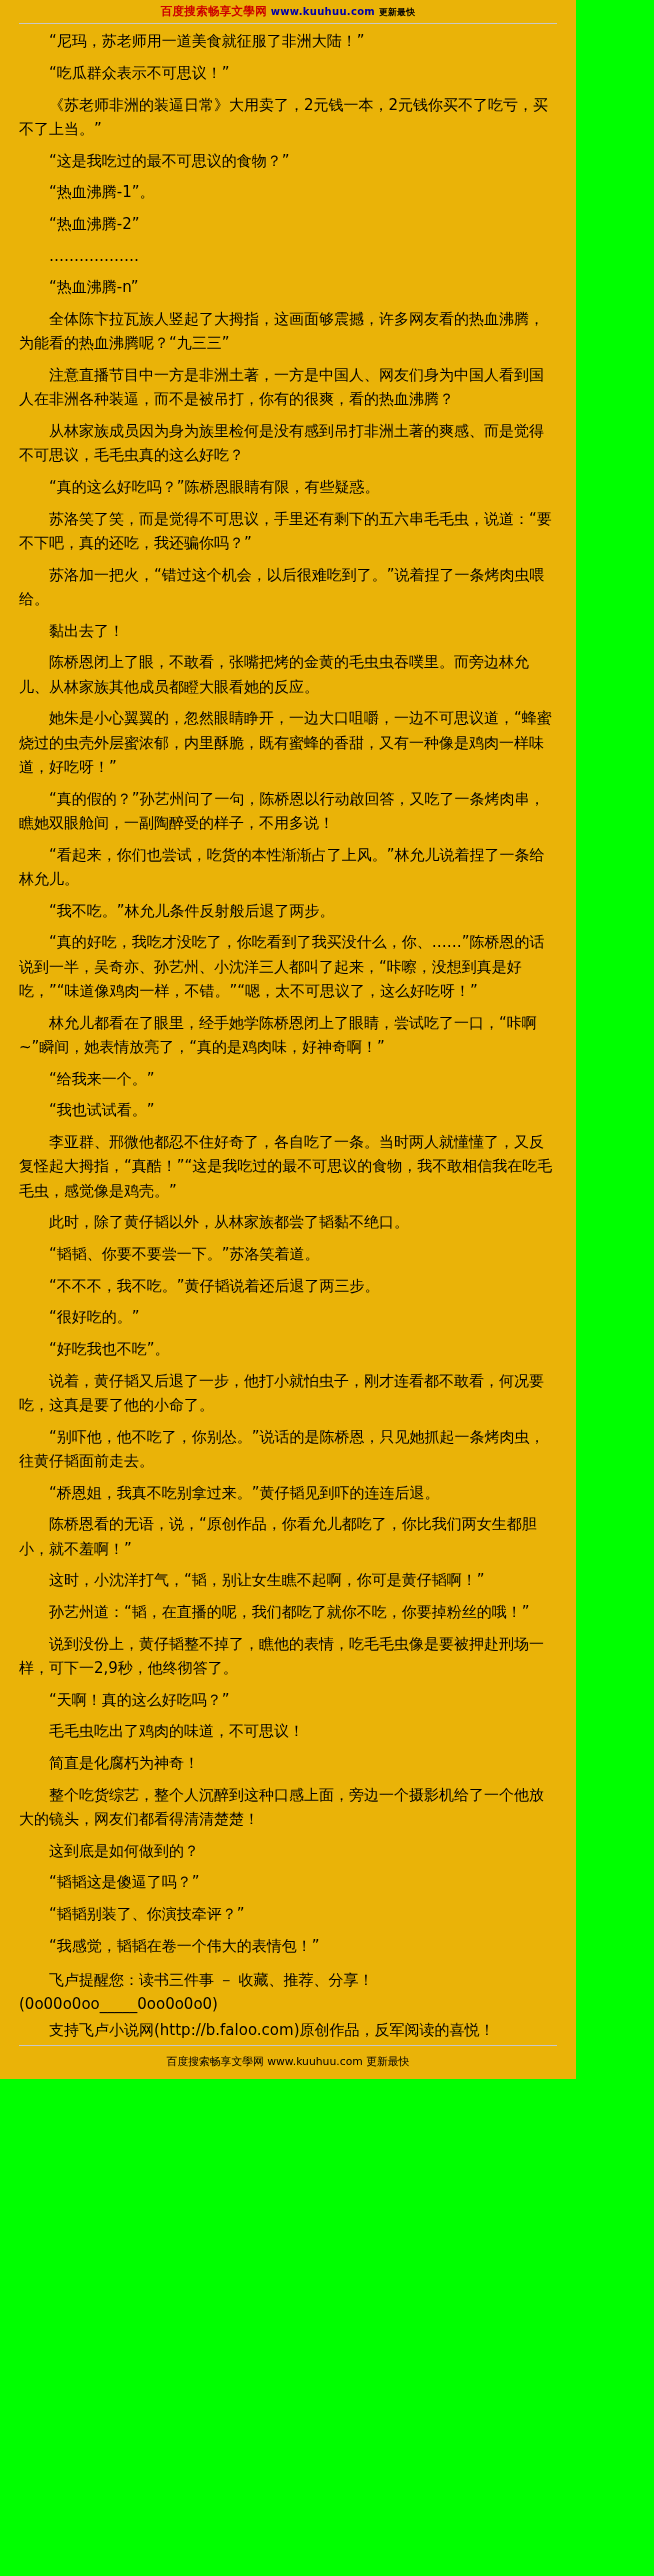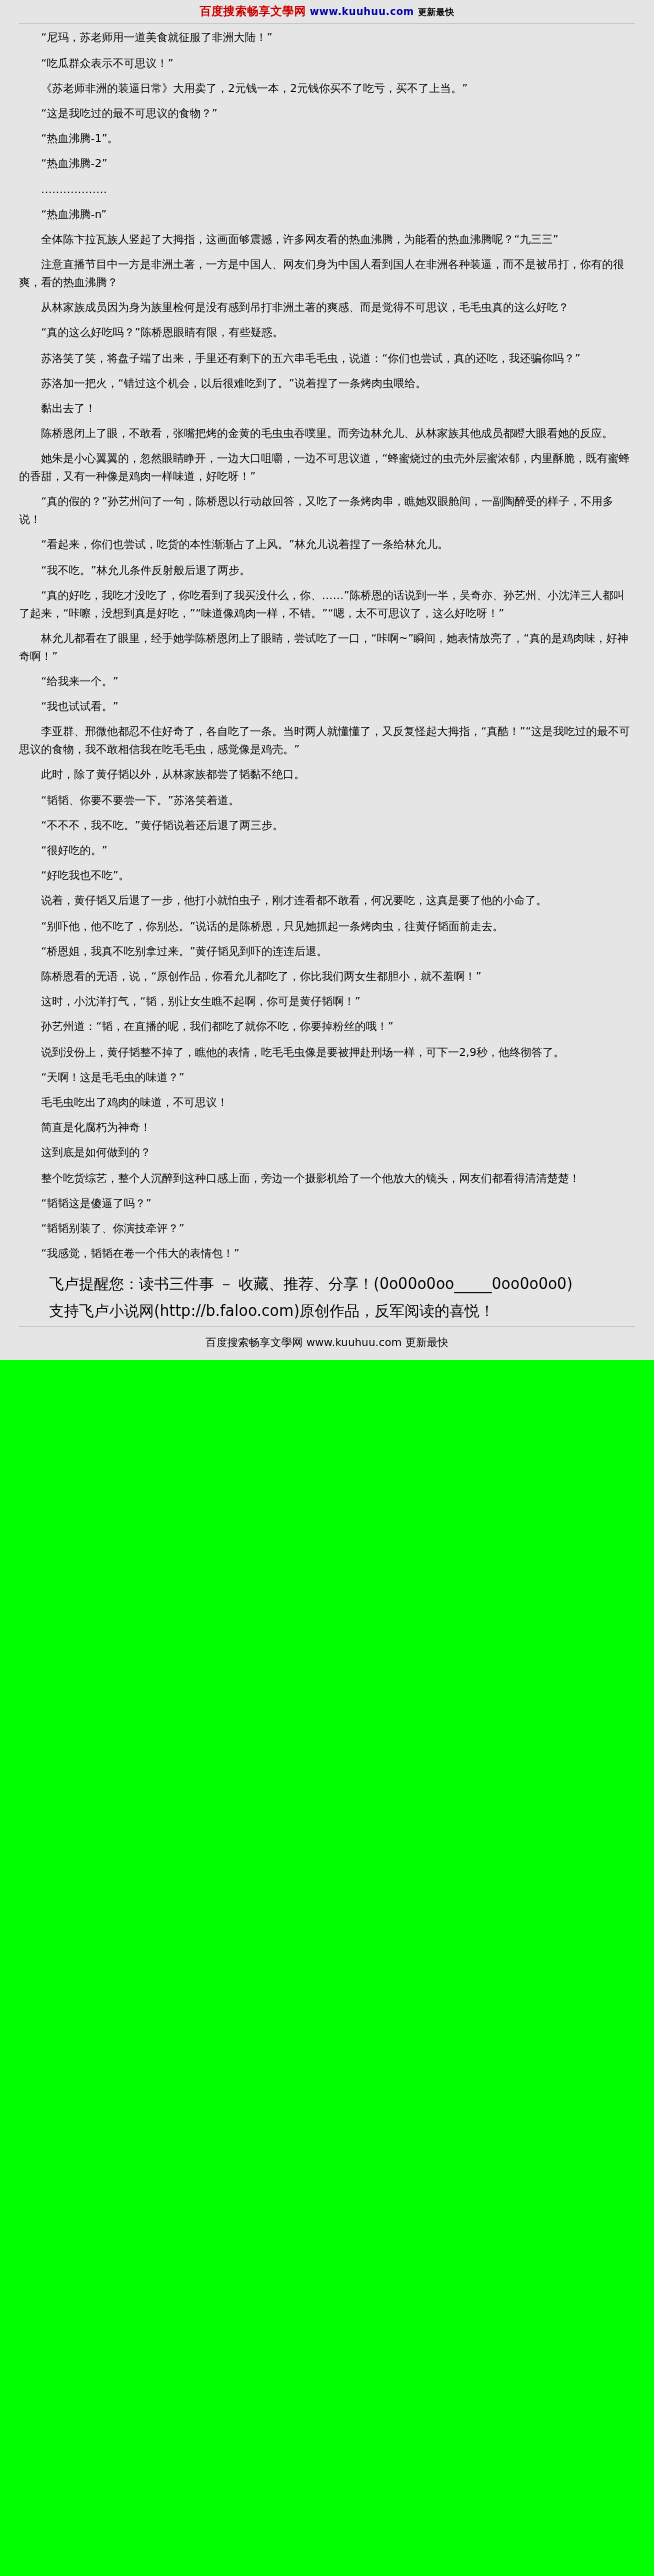--- a/index.html
+++ b/index.html
@@ -6,24 +6,24 @@
     margin: 0;
     padding: 0;
     background: #00ff00;
   }
   body {
     width: 654px;
     font-family: "DejaVu Sans", "Liberation Sans", sans-serif;
     color: #000000;
   }
   .page {
-    width: 654px;
+    width: 576px;
     box-sizing: border-box;
     padding: 0 19px 6.7px 19px;
-    background: #e5e5e5;
+    background: #eab308;
   }
   .banner {
     text-align: center;
     padding: 4px 0 1.3px 0;
     font-size: 10px;
     font-weight: bold;
     letter-spacing: 0.3px;
     white-space: nowrap;
   }
   .banner .red {
@@ -40,21 +40,21 @@
     color: #000000;
     font-size: 8.8px;
   }
   .hr {
     border: 0;
     border-top: 0.7px solid #c8c8c8;
     margin: 2.7px 0 5.4px 0;
   }
   p.para {
     margin: 0 0 7.4px 0;
-    font-size: 11px;
+    font-size: 15px;
     line-height: 1.62;
     text-indent: 2em;
     color: #000;
     word-break: break-all;
   }
   .footer {
     margin-top: 9.4px;
     font-size: 15px;
     line-height: 1.6;
   }
@@ -89,21 +89,21 @@
     <p class="para">《苏老师非洲的装逼日常》大用卖了，2元钱一本，2元钱你买不了吃亏，买不了上当。”</p>
     <p class="para">“这是我吃过的最不可思议的食物？”</p>
     <p class="para">“热血沸腾-1”。</p>
     <p class="para">“热血沸腾-2”</p>
     <p class="para">………………</p>
     <p class="para">“热血沸腾-n”</p>
     <p class="para">全体陈卞拉瓦族人竖起了大拇指，这画面够震撼，许多网友看的热血沸腾，为能看的热血沸腾呢？“九三三”</p>
     <p class="para">注意直播节目中一方是非洲土著，一方是中国人、网友们身为中国人看到国人在非洲各种装逼，而不是被吊打，你有的很爽，看的热血沸腾？</p>
     <p class="para">从林家族成员因为身为族里检何是没有感到吊打非洲土著的爽感、而是觉得不可思议，毛毛虫真的这么好吃？</p>
     <p class="para">“真的这么好吃吗？”陈桥恩眼睛有限，有些疑惑。</p>
-    <p class="para">苏洛笑了笑，将盘子端了出来，手里还有剩下的五六串毛毛虫，说道：“你们也尝试，真的还吃，我还骗你吗？”</p>
+    <p class="para">苏洛笑了笑，而是觉得不可思议，手里还有剩下的五六串毛毛虫，说道：“要不下吧，真的还吃，我还骗你吗？”</p>
     <p class="para">苏洛加一把火，“错过这个机会，以后很难吃到了。”说着捏了一条烤肉虫喂给。</p>
     <p class="para">黏出去了！</p>
     <p class="para">陈桥恩闭上了眼，不敢看，张嘴把烤的金黄的毛虫虫吞噗里。而旁边林允儿、从林家族其他成员都瞪大眼看她的反应。</p>
     <p class="para">她朱是小心翼翼的，忽然眼睛睁开，一边大口咀嚼，一边不可思议道，“蜂蜜烧过的虫壳外层蜜浓郁，内里酥脆，既有蜜蜂的香甜，又有一种像是鸡肉一样味道，好吃呀！”</p>
     <p class="para">“真的假的？”孙艺州问了一句，陈桥恩以行动啟回答，又吃了一条烤肉串，瞧她双眼舱间，一副陶醉受的样子，不用多说！</p>
     <p class="para">“看起来，你们也尝试，吃货的本性渐渐占了上风。”林允儿说着捏了一条给林允儿。</p>
     <p class="para">“我不吃。”林允儿条件反射般后退了两步。</p>
     <p class="para">“真的好吃，我吃才没吃了，你吃看到了我买没什么，你、……”陈桥恩的话说到一半，吴奇亦、孙艺州、小沈洋三人都叫了起来，“咔嚓，没想到真是好吃，”“味道像鸡肉一样，不错。”“嗯，太不可思议了，这么好吃呀！”</p>
     <p class="para">林允儿都看在了眼里，经手她学陈桥恩闭上了眼睛，尝试吃了一口，“咔啊~”瞬间，她表情放亮了，“真的是鸡肉味，好神奇啊！”</p>
     <p class="para">“给我来一个。”</p>
@@ -114,25 +114,25 @@
     <p class="para">“不不不，我不吃。”黄仔韬说着还后退了两三步。</p>
     <p class="para">“很好吃的。”</p>
     <p class="para">“好吃我也不吃”。</p>
     <p class="para">说着，黄仔韬又后退了一步，他打小就怕虫子，刚才连看都不敢看，何况要吃，这真是要了他的小命了。</p>
     <p class="para">“别吓他，他不吃了，你别怂。”说话的是陈桥恩，只见她抓起一条烤肉虫，往黄仔韬面前走去。</p>
     <p class="para">“桥恩姐，我真不吃别拿过来。”黄仔韬见到吓的连连后退。</p>
     <p class="para">陈桥恩看的无语，说，“原创作品，你看允儿都吃了，你比我们两女生都胆小，就不羞啊！”</p>
     <p class="para">这时，小沈洋打气，“韬，别让女生瞧不起啊，你可是黄仔韬啊！”</p>
     <p class="para">孙艺州道：“韬，在直播的呢，我们都吃了就你不吃，你要掉粉丝的哦！”</p>
     <p class="para">说到没份上，黄仔韬整不掉了，瞧他的表情，吃毛毛虫像是要被押赴刑场一样，可下一2,9秒，他终彻答了。</p>
-    <p class="para">“天啊！这是毛毛虫的味道？”</p>
+    <p class="para">“天啊！真的这么好吃吗？”</p>
     <p class="para">毛毛虫吃出了鸡肉的味道，不可思议！</p>
     <p class="para">简直是化腐朽为神奇！</p>
+    <p class="para">整个吃货综艺，整个人沉醉到这种口感上面，旁边一个摄影机给了一个他放大的镜头，网友们都看得清清楚楚！</p>
     <p class="para">这到底是如何做到的？</p>
-    <p class="para">整个吃货综艺，整个人沉醉到这种口感上面，旁边一个摄影机给了一个他放大的镜头，网友们都看得清清楚楚！</p>
     <p class="para">“韬韬这是傻逼了吗？”</p>
     <p class="para">“韬韬别装了、你演技牵评？”</p>
     <p class="para">“我感觉，韬韬在卷一个伟大的表情包！”</p>
   </div>
 
   <div class="footer">
     <p class="nolink">飞卢提醒您：读书三件事 － 收藏、推荐、分享！(0o00o0oo_____0oo0o0o0)</p>
     <p class="nolink">支持飞卢小说网(http://b.faloo.com)原创作品，反军阅读的喜悦！</p>
   </div>
 

